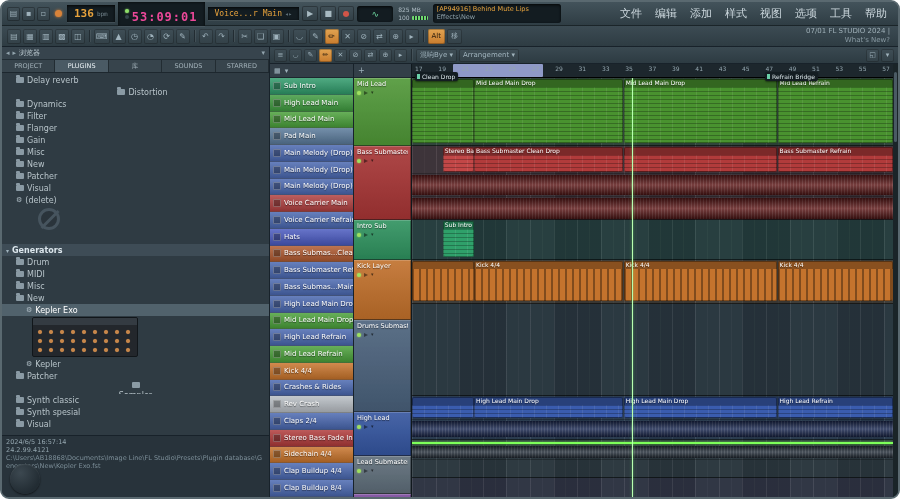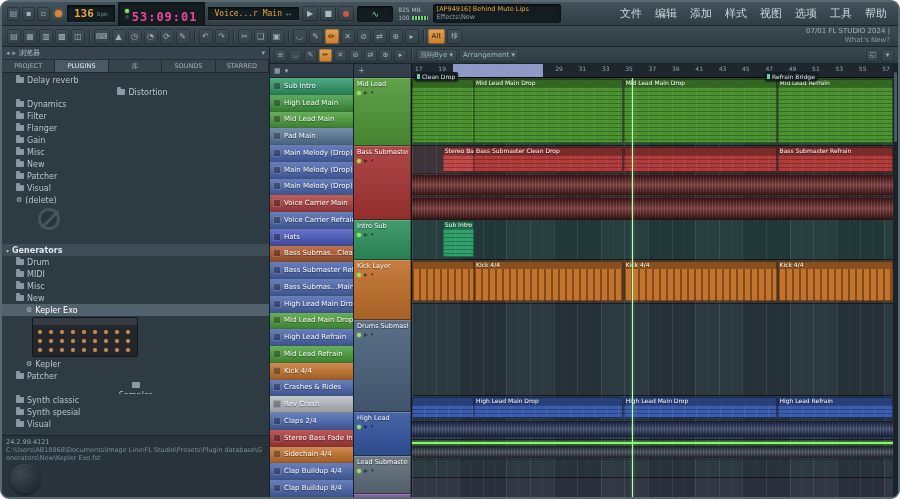--- a/index.html
+++ b/index.html
@@ -309,20 +309,21 @@
           <div class="trow" style="padding-left: 14px;">
             <span class="ticon folder"></span>
             <span class="tlabel">Synth spesial</span>
           </div>
           <div class="trow" style="padding-left: 14px;">
             <span class="ticon folder"></span>
             <span class="tlabel">Visual</span>
           </div>
         </div>
       <div class="bfoot">
+        <div class="f1">2024/6/5 16:57:14</div>
         <div class="f1">24.2.99.4121</div>
         <div class="f2">C:\Users\AB18868\Documents\Image Line\FL Studio\Presets\Plugin database\Generators\New\Kepler Exo.fst</div>
         <div class="knob"></div>
       </div>
     </div>
 
     <div class="playlist">
       <div class="pltb" id="pltools">
           <span class="tbtn">≡</span>
           <span class="tbtn">◡</span>

